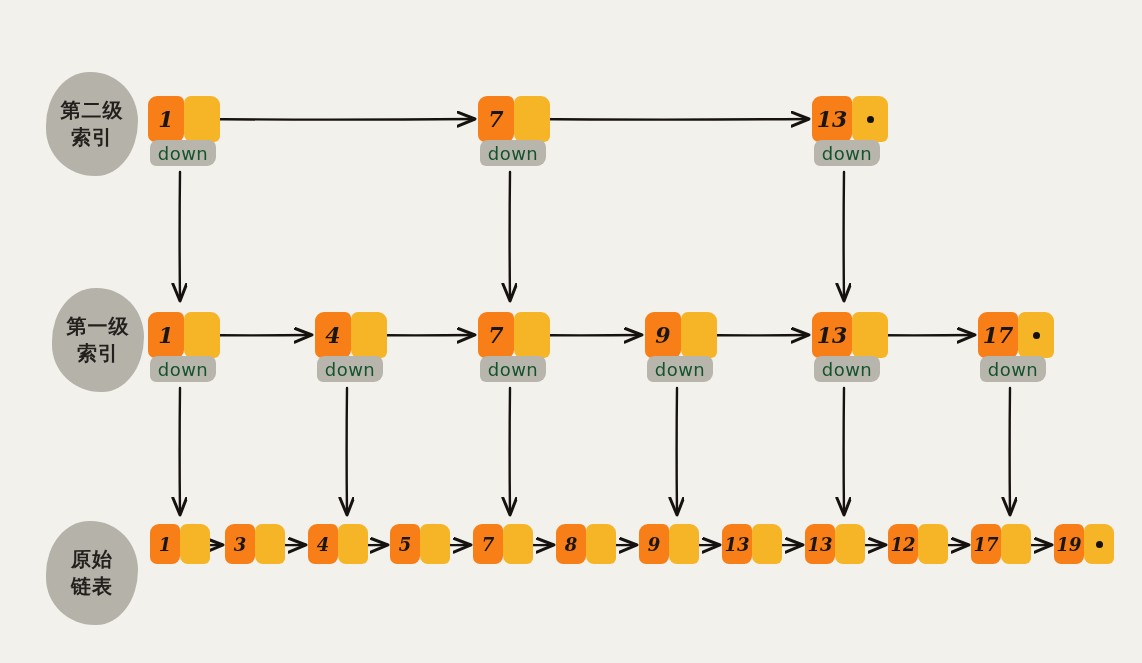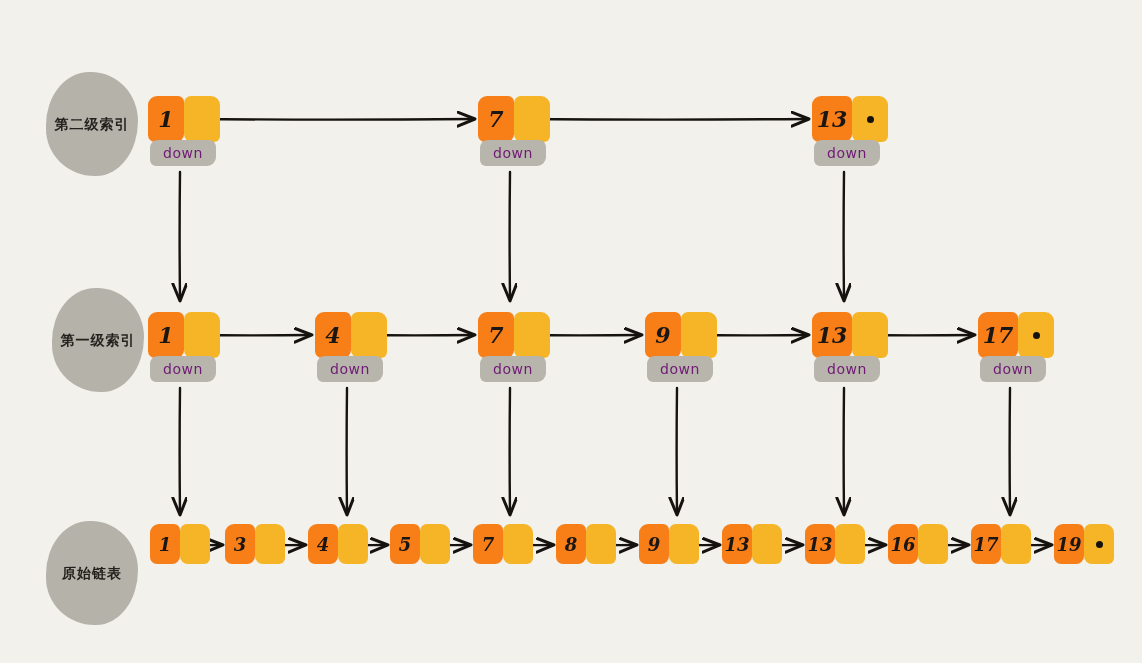--- a/index.html
+++ b/index.html
@@ -25,29 +25,29 @@
     left: 0; top: 0;
     width: 1142px;
     height: 663px;
   }
   
   .row-label {
     position: absolute;
     width: 92px;
     height: 104px;
     display: flex;
-    flex-direction: row;
+    flex-direction: column;
     align-items: center;
     justify-content: center;
     background: #b5b2aa;
     border-radius: 48% 52% 46% 54% / 52% 48% 54% 46%;
     color: #231f1c;
     font-family: "DejaVu Sans", sans-serif;
     font-weight: bold;
-    font-size: 14px;
+    font-size: 20px;
     line-height: 1.35;
     letter-spacing: 1px;
     text-align: center;
     user-select: none;
   }
   .row-label span { display: block; }
 
   
   .node {
     position: absolute;
@@ -78,23 +78,23 @@
     height: 7px;
     border-radius: 50%;
     background: #15110e;
   }
 
   
   .down-badge {
     position: absolute;
     background: #b8b5ad;
     border-radius: 8px 7px 9px 6px;
-    color: #701a75;
+    color: #14532d;
     font-family: "DejaVu Sans", sans-serif;
-    font-size: 14px;
+    font-size: 18px;
     letter-spacing: 0.5px;
     display: flex;
     align-items: center;
     justify-content: center;
     user-select: none;
   }
 
   
   .lvl .cell-value { width: 36px; height: 46px; font-size: 22px; }
   .lvl .cell-ptr   { width: 36px; height: 46px; }
@@ -239,21 +239,21 @@
       </div>
       <div class="node base" style="left: 722px; top: 524px;">
         <div class="cell-value wide">13</div>
         <div class="cell-ptr"></div>
       </div>
       <div class="node base" style="left: 805px; top: 524px;">
         <div class="cell-value wide">13</div>
         <div class="cell-ptr"></div>
       </div>
       <div class="node base" style="left: 888px; top: 524px;">
-        <div class="cell-value wide">16</div>
+        <div class="cell-value wide">12</div>
         <div class="cell-ptr"></div>
       </div>
       <div class="node base" style="left: 971px; top: 524px;">
         <div class="cell-value wide">17</div>
         <div class="cell-ptr"></div>
       </div>
       <div class="node base" style="left: 1054px; top: 524px;">
         <div class="cell-value wide">19</div>
         <div class="cell-ptr">
           <div class="nullpt"></div>

